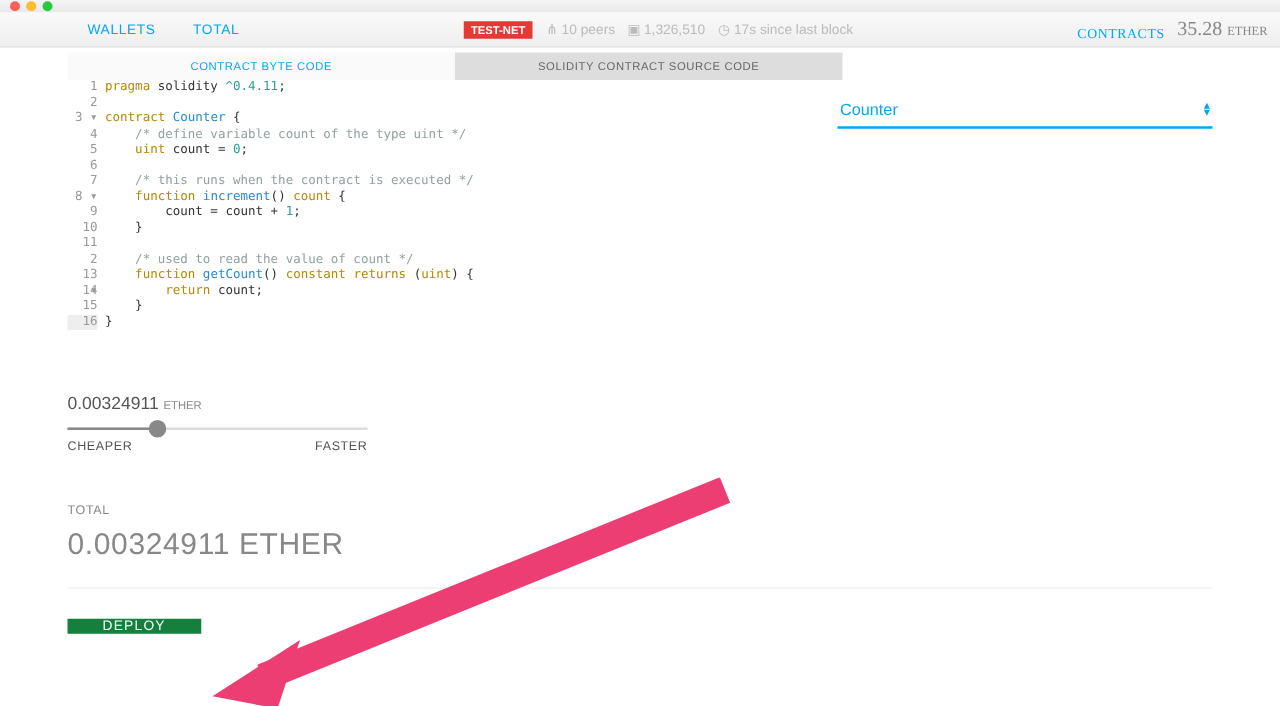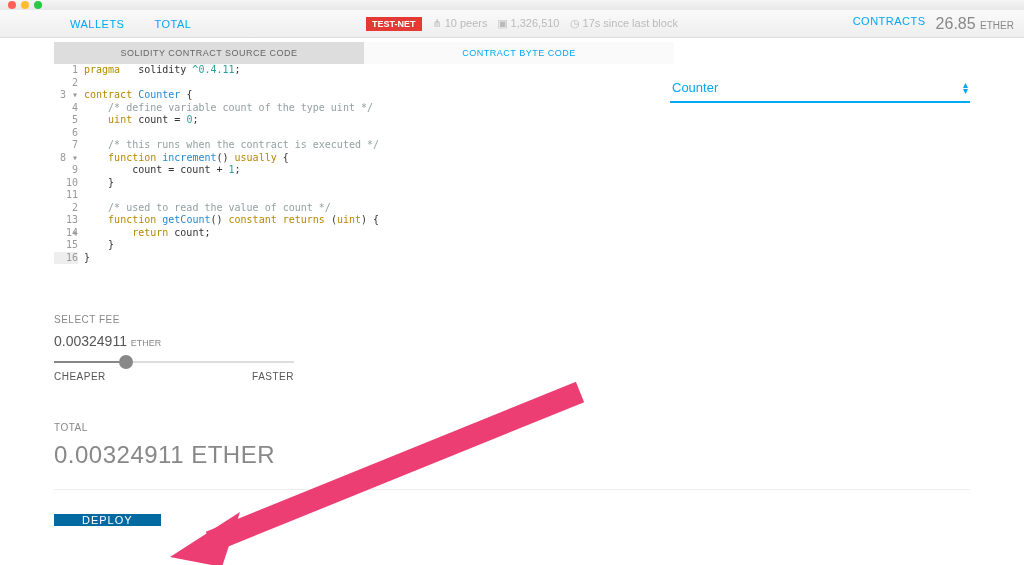--- a/index.html
+++ b/index.html
@@ -31,21 +31,21 @@
       display: flex;
       align-items: center;
       font-size: 11px;
       padding: 0 10px;
     }
     .topbar .nav-left { display: flex; gap: 30px; margin-left: 60px; }
     .topbar .nav-left a { color: #02a8f3; text-decoration: none; font-weight: 500; letter-spacing: 0.5px; }
     .topbar .center { flex: 1; display: flex; align-items: center; justify-content: center; gap: 10px; color: #bbb; text-align: right; }
     .testnet { background: #e53935; color: white; padding: 2px 6px; font-size: 9px; font-weight: 600; }
     .stat-icon { display: inline-block; width: 10px; }
-    .topbar .right { display: flex; align-items: flex-start; gap: 10px; }
+    .topbar .right { display: flex; align-items: flex-end; gap: 10px; font-family: Liberation Serif, serif; }
     .contracts-link { color: #02a8f3; font-weight: 500; letter-spacing: 0.5px; }
     .balance { font-size: 16px; color: #888; font-weight: 300; }
     .balance .unit { font-size: 10px; font-weight: 500; }
 
     .content { padding: 0; position: relative; }
 
     .tabs { display: flex; margin: 4px 54px 0; }
     .tab {
       flex: 1;
       text-align: center;
@@ -64,21 +64,21 @@
     .gutter { width: 30px; text-align: right; color: #999; padding-right: 6px; user-select: none; background:#fff; }
     .gutter .ln { height: 12.5px; }
     .gutter .ln.hl { background: #eee; }
     .code { flex: 1; white-space: pre; color: #333; padding-right: 10px; }
     .code .kw { color: #b58900; }
     .code .type { color: #268bd2; }
     .code .num { color: #2aa198; }
     .code .str { color: #2aa198; }
     .code .fn { color: #268bd2; }
     .code .com { color: #93a1a1; }
-    .code .ident { color: #333; margin-left: 12px; }
+    .code .ident { color: #333; }
 
     .side-panel { width: 300px; padding-top: 10px; }
     .side-label { font-size: 10px; color: #888; letter-spacing: 0.5px; font-weight: 500; margin-bottom: 12px; }
     .select-box {
       border-bottom: 2px solid #02a8f3;
       padding: 6px 2px;
       display: flex;
       justify-content: space-between;
       align-items: center;
       cursor: pointer;
@@ -105,21 +105,21 @@
     .fee-desc { flex: 1; font-size: 11.5px; color: #555; line-height: 1.5; padding-top: 0px; }
     .fee-desc b { font-weight: 700; }
 
     .total-section { margin: 40px 54px 0; }
     .total-amount { font-size: 24px; color: #888; font-weight: 300; margin-top: 6px; letter-spacing: 0.5px; }
 
     .divider { height: 1px; background: #eee; margin: 20px 54px; }
 
     .deploy-btn {
       margin: 0 54px;
-      background: #0369a1;
+      background: #15803d;
       color: white;
       border: none;
       padding: 0 28px;
       font-size: 11px;
       font-weight: 500;
       letter-spacing: 1px;
       cursor: pointer;
     }
 
     .arrow-annotation {
@@ -143,30 +143,30 @@
   </div>
   <div class="center">
     <span class="testnet">TEST-NET</span>
     <span><span class="stat-icon">⋔</span> <span>10 peers</span></span>
     <span><span class="stat-icon">▣</span> <span>1,326,510</span></span>
     <span><span class="stat-icon">◷</span> <span>17s since last block</span></span>
   </div>
   <div class="right">
     <span class="contracts-link">CONTRACTS</span>
     <span class="balance">
-      <span>26.85</span> <span class="unit">ETHER</span>
+      <span>35.28</span> <span class="unit">ETHER</span>
     </span>
   </div>
 </div>
 
 <div class="content">
 
   <div class="tabs" style="width:620px;">
+    <div class="tab inactive">CONTRACT BYTE CODE</div>
     <div class="tab active">SOLIDITY CONTRACT SOURCE CODE</div>
-    <div class="tab inactive">CONTRACT BYTE CODE</div>
   </div>
 
   <div class="editor-row">
     <div class="editor" style="max-width:580px;">
       <div class="gutter" id="gutter">
           <div class="ln">1</div>
           <div class="ln">2</div>
           <div class="ln">3 ▾</div>
           <div class="ln">4</div>
           <div class="ln">5</div>
@@ -182,21 +182,21 @@
           <div class="ln">15</div>
           <div class="ln hl">16</div>
         </div>
       <div class="code" id="code"><span class="kw">pragma</span> <span class="ident">solidity</span> <span class="str">^0.4.11</span>;
 
 <span class="kw">contract</span> <span class="type">Counter</span> {
     <span class="com">/* define variable count of the type uint */</span>
     <span class="kw">uint</span> count = <span class="num">0</span>;
 
     <span class="com">/* this runs when the contract is executed */</span>
-    <span class="kw">function</span> <span class="fn">increment</span>() <span class="kw">usually</span> {
+    <span class="kw">function</span> <span class="fn">increment</span>() <span class="kw">count</span> {
         count = count + <span class="num">1</span>;
     }
 
     <span class="com">/* used to read the value of count */</span>
     <span class="kw">function</span> <span class="fn">getCount</span>() <span class="kw">constant</span> <span class="kw">returns</span> (<span class="kw">uint</span>) {
         <span class="kw">return</span> count;
     }
 }</div>
     </div>
 
@@ -206,21 +206,20 @@
         <span class="select-arrows">
             <span>▴</span>
             <span>▾</span>
           </span>
       </div>
     </div>
   </div>
 
   <div class="fee-section">
     <div class="fee-left">
-      <div class="section-label">SELECT FEE</div>
       <div class="fee-amount">
         <span>0.00324911</span> <span class="unit">ETHER</span>
       </div>
       <div class="slider-wrap">
         <div class="slider-track">
           <div class="slider-fill" id="slider-fill" style="width: 30%;"></div>
           <div class="slider-thumb" id="slider-thumb" style="left: 30%;"></div>
         </div>
         <div class="slider-labels">
           <span>CHEAPER</span>

